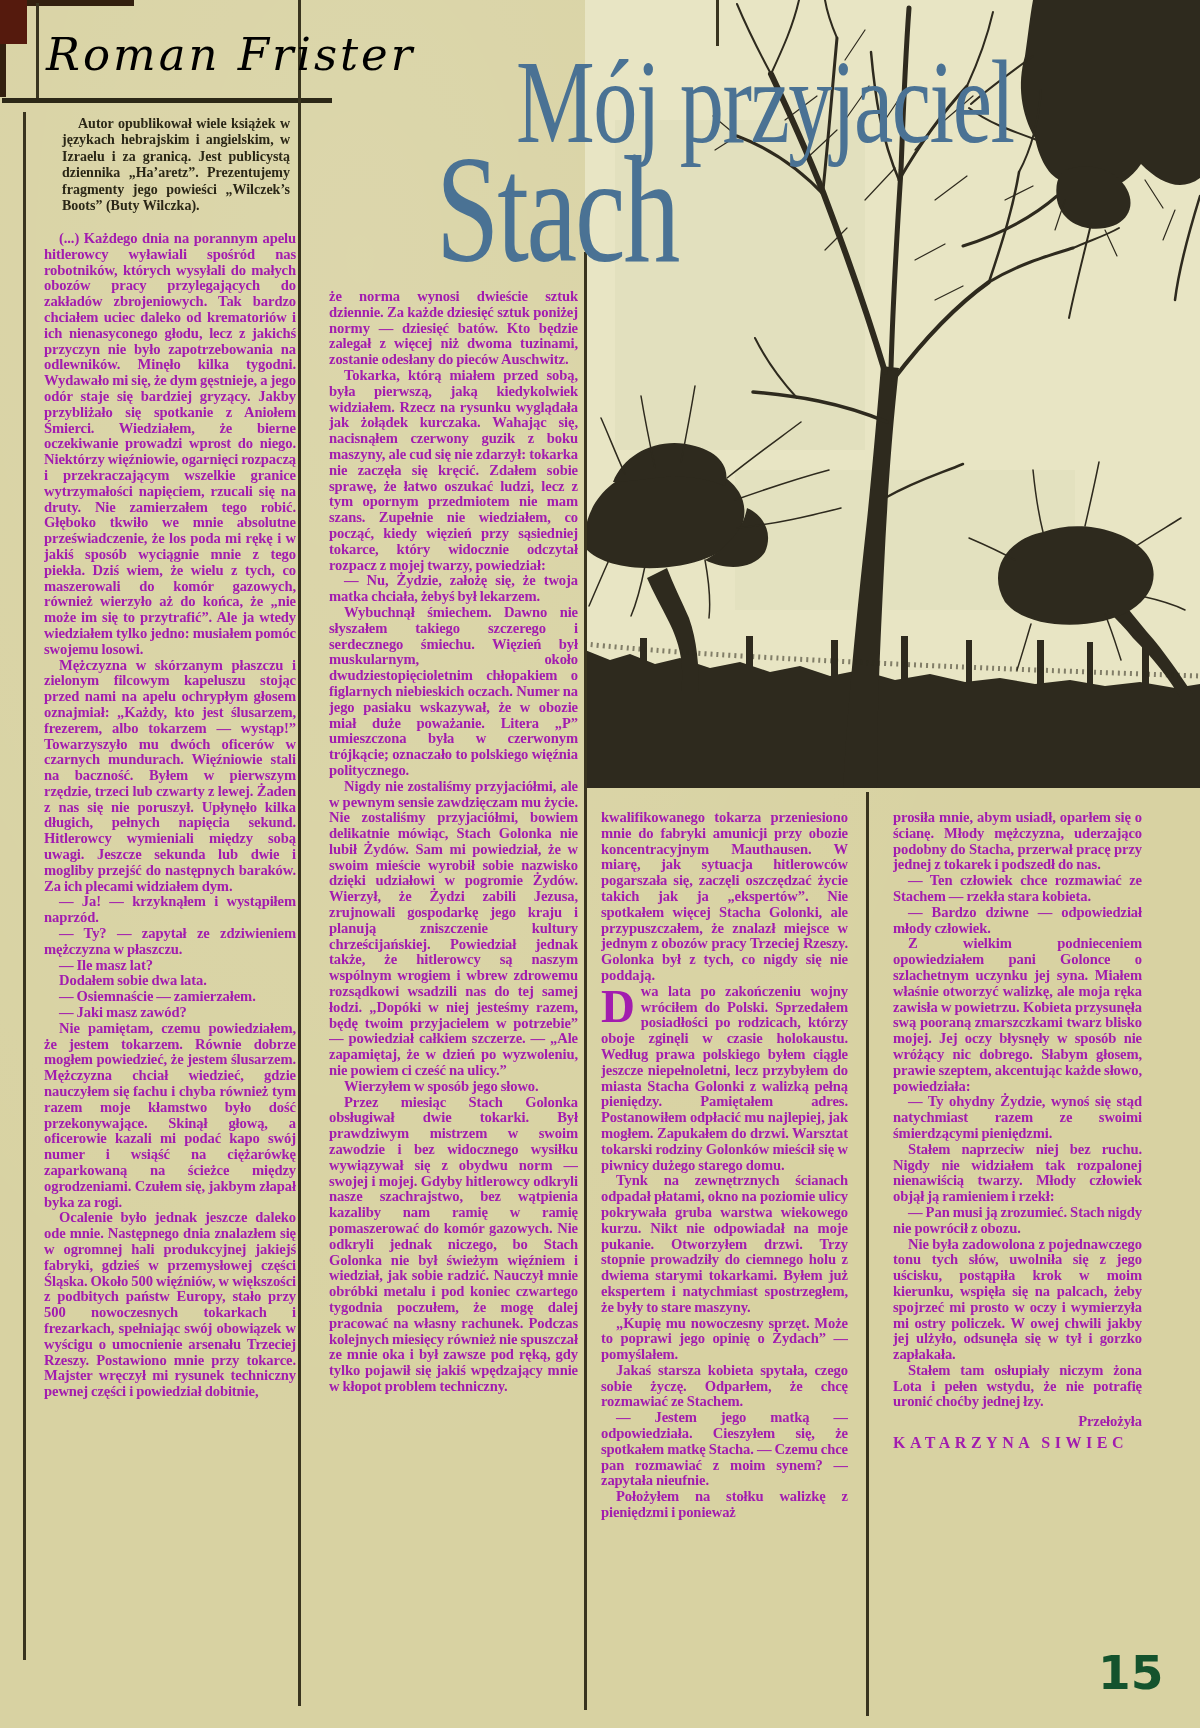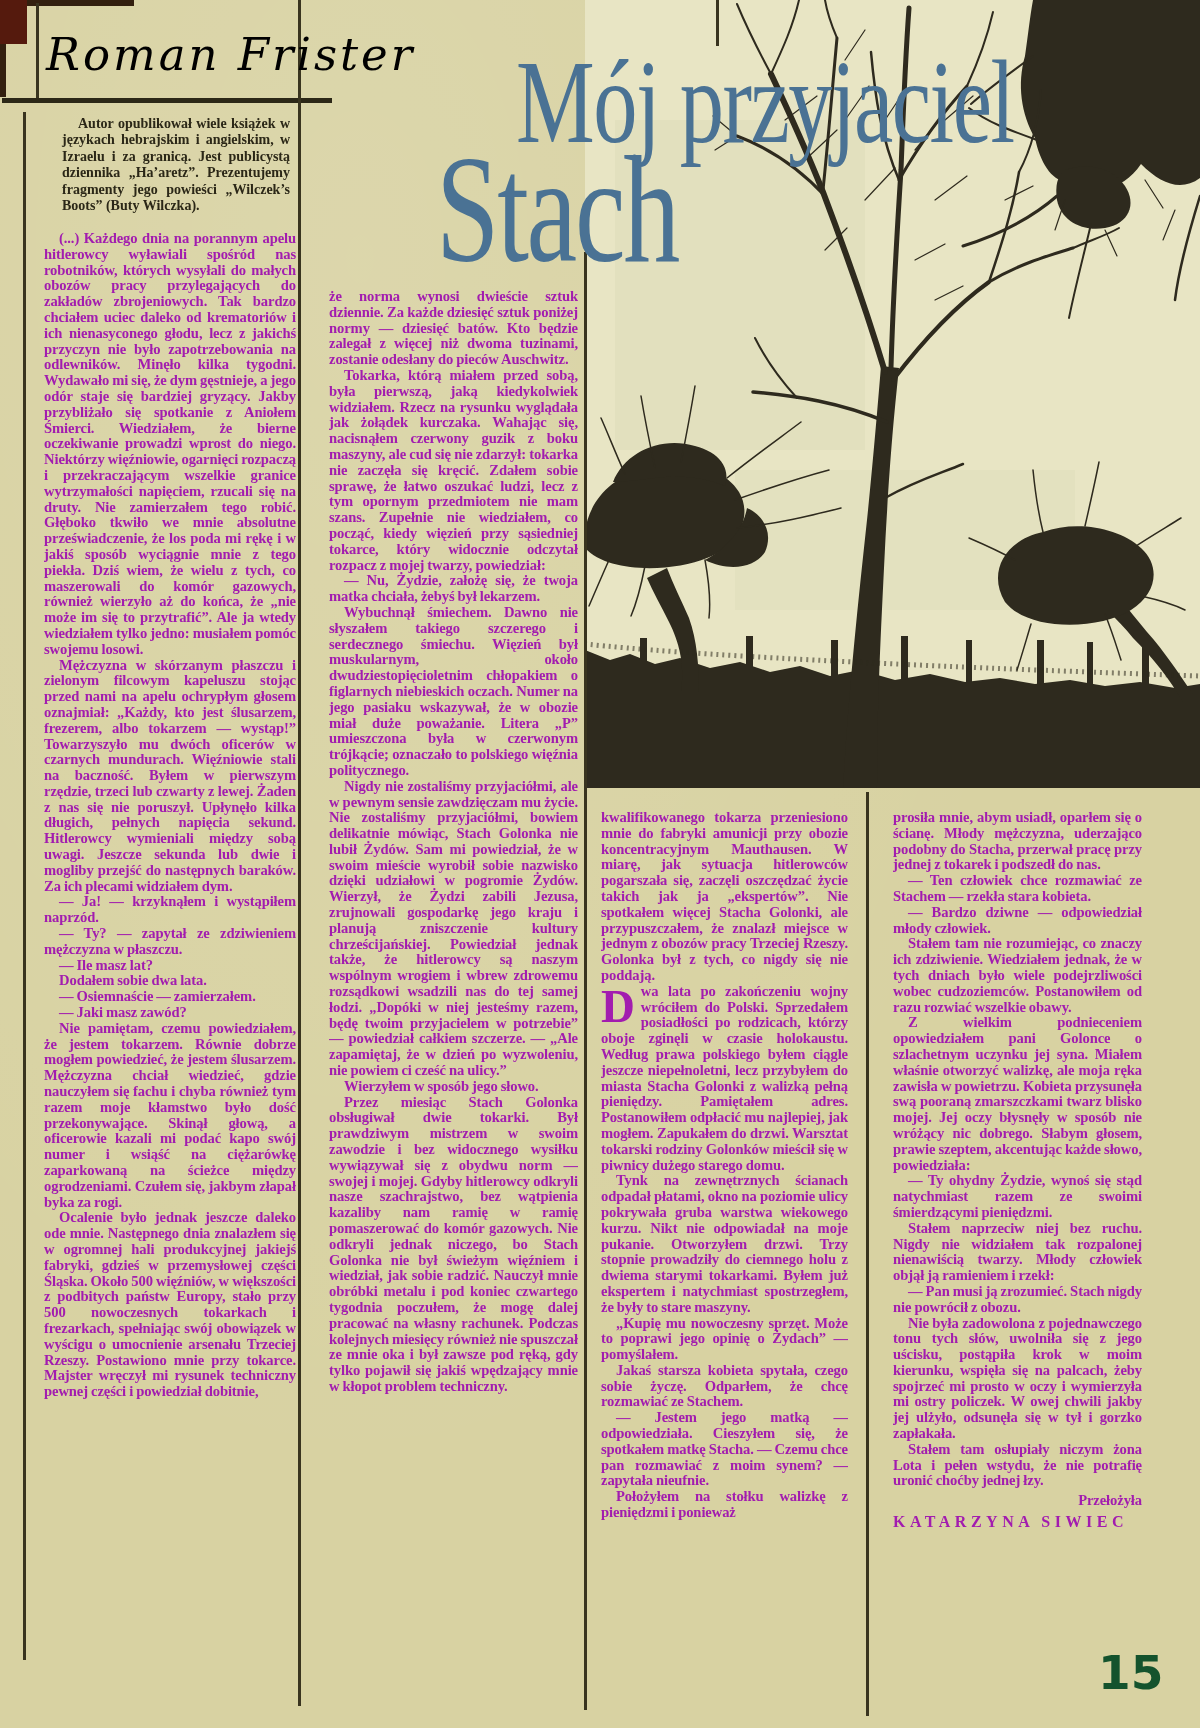--- a/index.html
+++ b/index.html
@@ -160,21 +160,20 @@
       <p class="para indent">Tynk na zewnętrznych ścianach odpadał płatami, okno na poziomie ulicy pokrywała gruba warstwa wiekowego kurzu. Nikt nie odpowiadał na moje pukanie. Otworzyłem drzwi. Trzy stopnie prowadziły do ciemnego holu z dwiema starymi tokarkami. Byłem już ekspertem i natychmiast spostrzegłem, że były to stare maszyny.</p>
       <p class="para indent">„Kupię mu nowoczesny sprzęt. Może to poprawi jego opinię o Żydach” — pomyślałem.</p>
       <p class="para indent">Jakaś starsza kobieta spytała, czego sobie życzę. Odparłem, że chcę rozmawiać ze Stachem.</p>
       <p class="para indent">— Jestem jego matką — odpowiedziała. Cieszyłem się, że spotkałem matkę Stacha. — Czemu chce pan rozmawiać z moim synem? — zapytała nieufnie.</p>
       <p class="para indent">Położyłem na stołku walizkę z pieniędzmi i ponieważ</p>
     </div>
   <div class="abs col col4">
       <p class="para noindent">prosiła mnie, abym usiadł, oparłem się o ścianę. Młody mężczyzna, uderzająco podobny do Stacha, przerwał pracę przy jednej z tokarek i podszedł do nas.</p>
       <p class="para indent">— Ten człowiek chce rozmawiać ze Stachem — rzekła stara kobieta.</p>
       <p class="para indent">— Bardzo dziwne — odpowiedział młody człowiek.</p>
-      <p class="para indent">Stałem tam nie rozumiejąc, co znaczy ich zdziwienie. Wiedziałem jednak, że w tych dniach było wiele podejrzliwości wobec cudzoziemców. Postanowiłem od razu rozwiać wszelkie obawy.</p>
       <p class="para indent">Z wielkim podnieceniem opowiedziałem pani Golonce o szlachetnym uczynku jej syna. Miałem właśnie otworzyć walizkę, ale moja ręka zawisła w powietrzu. Kobieta przysunęła swą pooraną zmarszczkami twarz blisko mojej. Jej oczy błysnęły w sposób nie wróżący nic dobrego. Słabym głosem, prawie szeptem, akcentując każde słowo, powiedziała:</p>
       <p class="para indent">— Ty ohydny Żydzie, wynoś się stąd natychmiast razem ze swoimi śmierdzącymi pieniędzmi.</p>
       <p class="para indent">Stałem naprzeciw niej bez ruchu. Nigdy nie widziałem tak rozpalonej nienawiścią twarzy. Młody człowiek objął ją ramieniem i rzekł:</p>
       <p class="para indent">— Pan musi ją zrozumieć. Stach nigdy nie powrócił z obozu.</p>
       <p class="para indent">Nie była zadowolona z pojednawczego tonu tych słów, uwolniła się z jego uścisku, postąpiła krok w moim kierunku, wspięła się na palcach, żeby spojrzeć mi prosto w oczy i wymierzyła mi ostry policzek. W owej chwili jakby jej ulżyło, odsunęła się w tył i gorzko zapłakała.</p>
       <p class="para indent">Stałem tam osłupiały niczym żona Lota i pełen wstydu, że nie potrafię uronić choćby jednej łzy.</p>
       <p class="para right">Przełożyła</p>
       <p class="para caps">KATARZYNA SIWIEC</p>
     </div>
 

